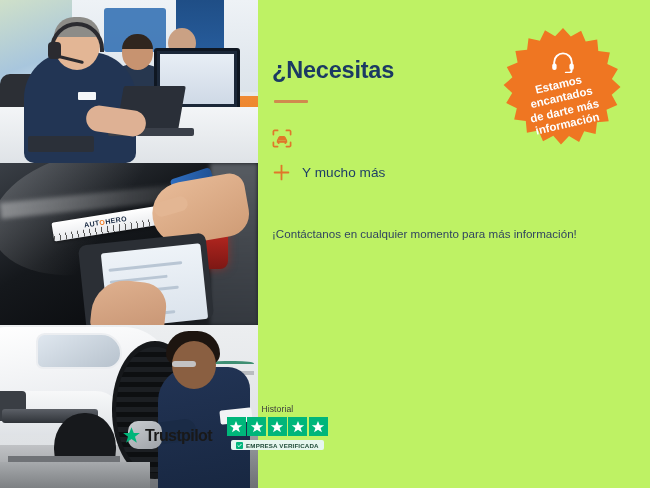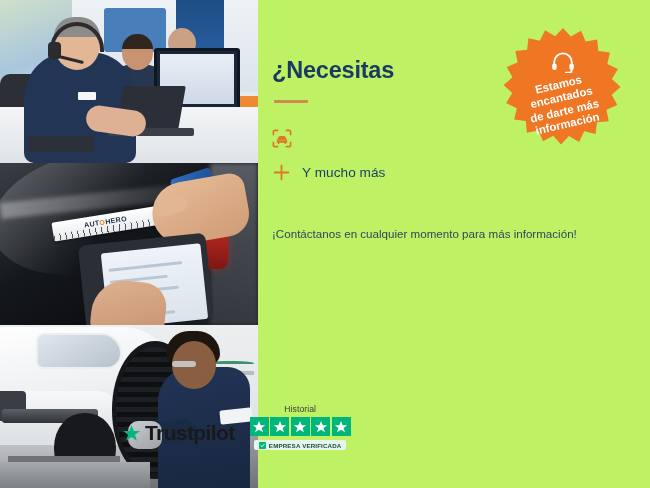--- a/index.html
+++ b/index.html
@@ -180,21 +180,21 @@
                   justify-content:flex-start; color:#e0762a; }
   .feature .txt { color:#1f3f66; font-size:13.6px; letter-spacing:.05px; }
 
   .contact { margin-top:36px; color:#31455f; font-size:11.6px; line-height:1.62; }
   .contact span { display:block; }
 
   
   .tp-wrap { position:absolute; left:122px; bottom:38px; display:flex; align-items:flex-end; gap:15px; }
   .tp-logo { display:flex; align-items:center; gap:4px; padding-bottom:5px; }
   .tp-logo .star { width:19px; height:19px; }
-  .tp-logo .name { font-size:21px; font-weight:bold; color:#191919; letter-spacing:-.6px; }
+  .tp-logo .name { font-size:16px; font-weight:bold; color:#191919; letter-spacing:-.6px; }
   .tp-rating { display:flex; flex-direction:column; align-items:center; }
   .tp-excelente { font-size:8.6px; color:#3b3b3b; margin-bottom:3px; letter-spacing:.1px; }
   .tp-stars { display:flex; gap:1.5px; }
   .tp-star-box { width:19px; height:19px; background:#00b67a; display:flex;
                  align-items:center; justify-content:center; }
   .tp-star-box svg { width:14px; height:14px; }
   .tp-verified { margin-top:4px; background:#e6f6ef; border-radius:2px;
                  padding:1.5px 5px; display:flex; align-items:center; gap:3px; }
   .tp-verified .chk { width:7px; height:7px; background:#00b67a; border-radius:1px;
                       display:flex; align-items:center; justify-content:center; }

